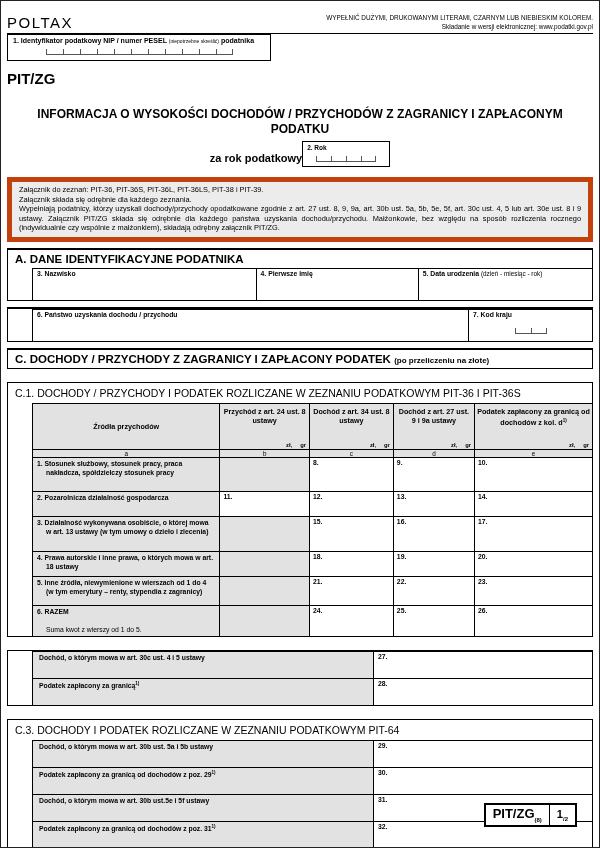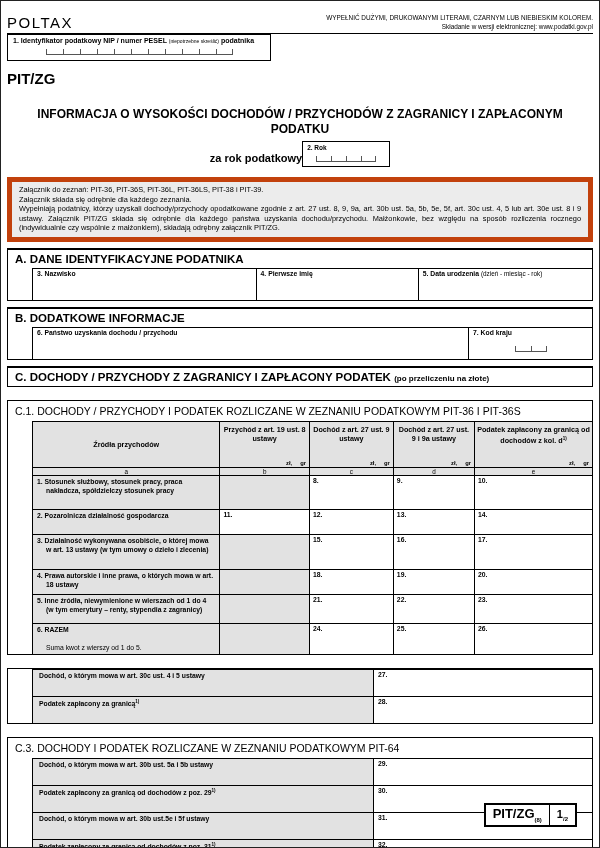--- a/index.html
+++ b/index.html
@@ -150,21 +150,20 @@
         <span>4. Pierwsze imię</span>
       </div>
       <div class="fieldcell fc-a3">
         <span>5. Data urodzenia</span>
         <span class="fnote">(dzień - miesiąc - rok)</span>
       </div>
     </div>
   </div>
 
   <div class="section">
-    <div class="sec-title">B. DODATKOWE INFORMACJE</div>
     <div class="fieldrow">
       <div class="fieldcell fc-b1">
         <span>6. Państwo uzyskania dochodu / przychodu</span>
       </div>
       <div class="fieldcell fc-b2">
         <span>7. Kod kraju</span>
         <div class="comb">
             <i></i>
             <i></i>
           </div>
@@ -188,25 +187,25 @@
           <col style="width:15%">
           <col style="width:14.5%">
           <col style="width:21%">
         </colgroup>
       <tbody>
           <tr>
         <th class="colhead ca">
           <div class="chtext">Źródła przychodów</div>
         </th>
         <th class="colhead">
-          <div class="chtext">Przychód z art. 19 ust. 8 ustawy</div>
+          <div class="chtext">Przychód z art. 24 ust. 8 ustawy</div>
           <div class="units"><span>zł,</span><span>gr</span></div>
         </th>
         <th class="colhead">
-          <div class="chtext">Dochód z art. 27 ust. 9 ustawy</div>
+          <div class="chtext">Dochód z art. 34 ust. 8 ustawy</div>
           <div class="units"><span>zł,</span><span>gr</span></div>
         </th>
         <th class="colhead">
           <div class="chtext">Dochód z art. 27 ust. 9 i 9a ustawy</div>
           <div class="units"><span>zł,</span><span>gr</span></div>
         </th>
         <th class="colhead">
           <div class="chtext"><span>Podatek zapłacony za granicą od dochodów z kol. d</span><sup class="fn">1)</sup></div>
           <div class="units"><span>zł,</span><span>gr</span></div>
         </th>

